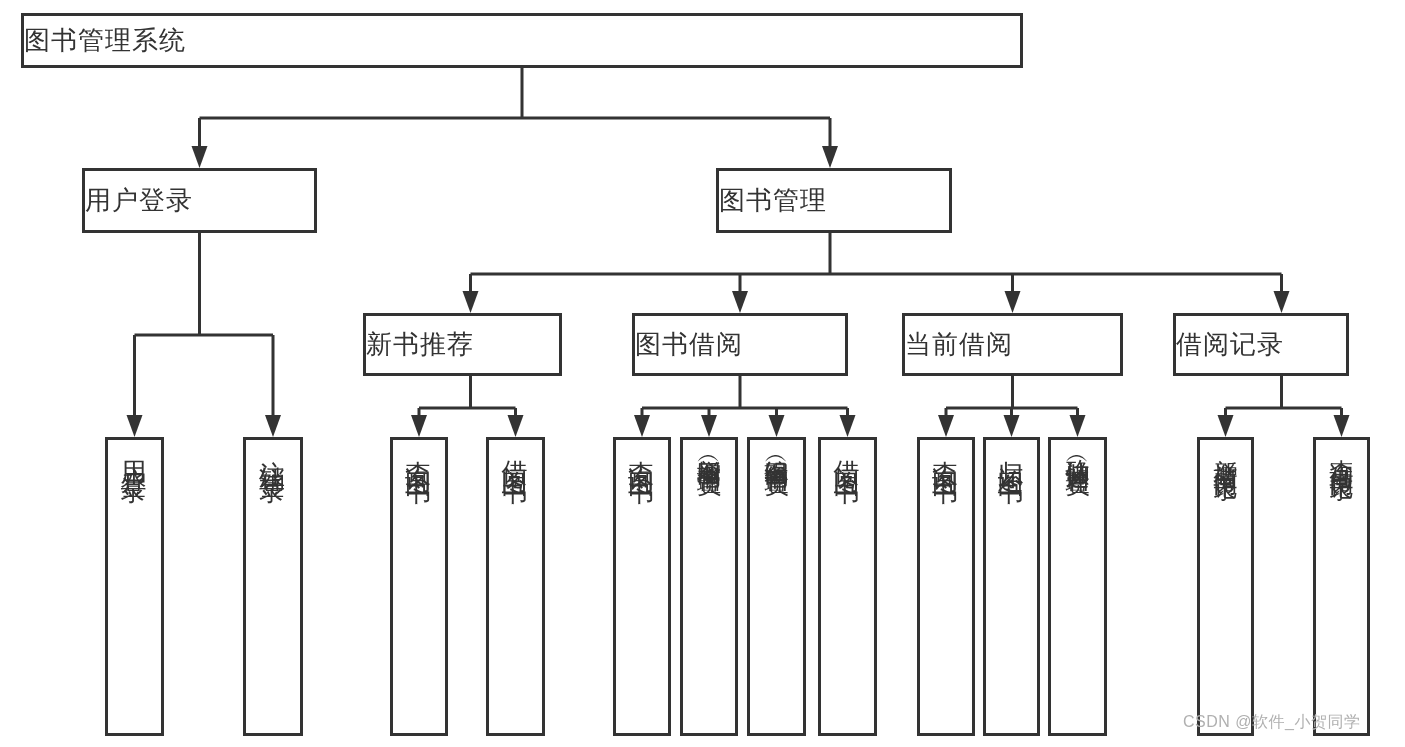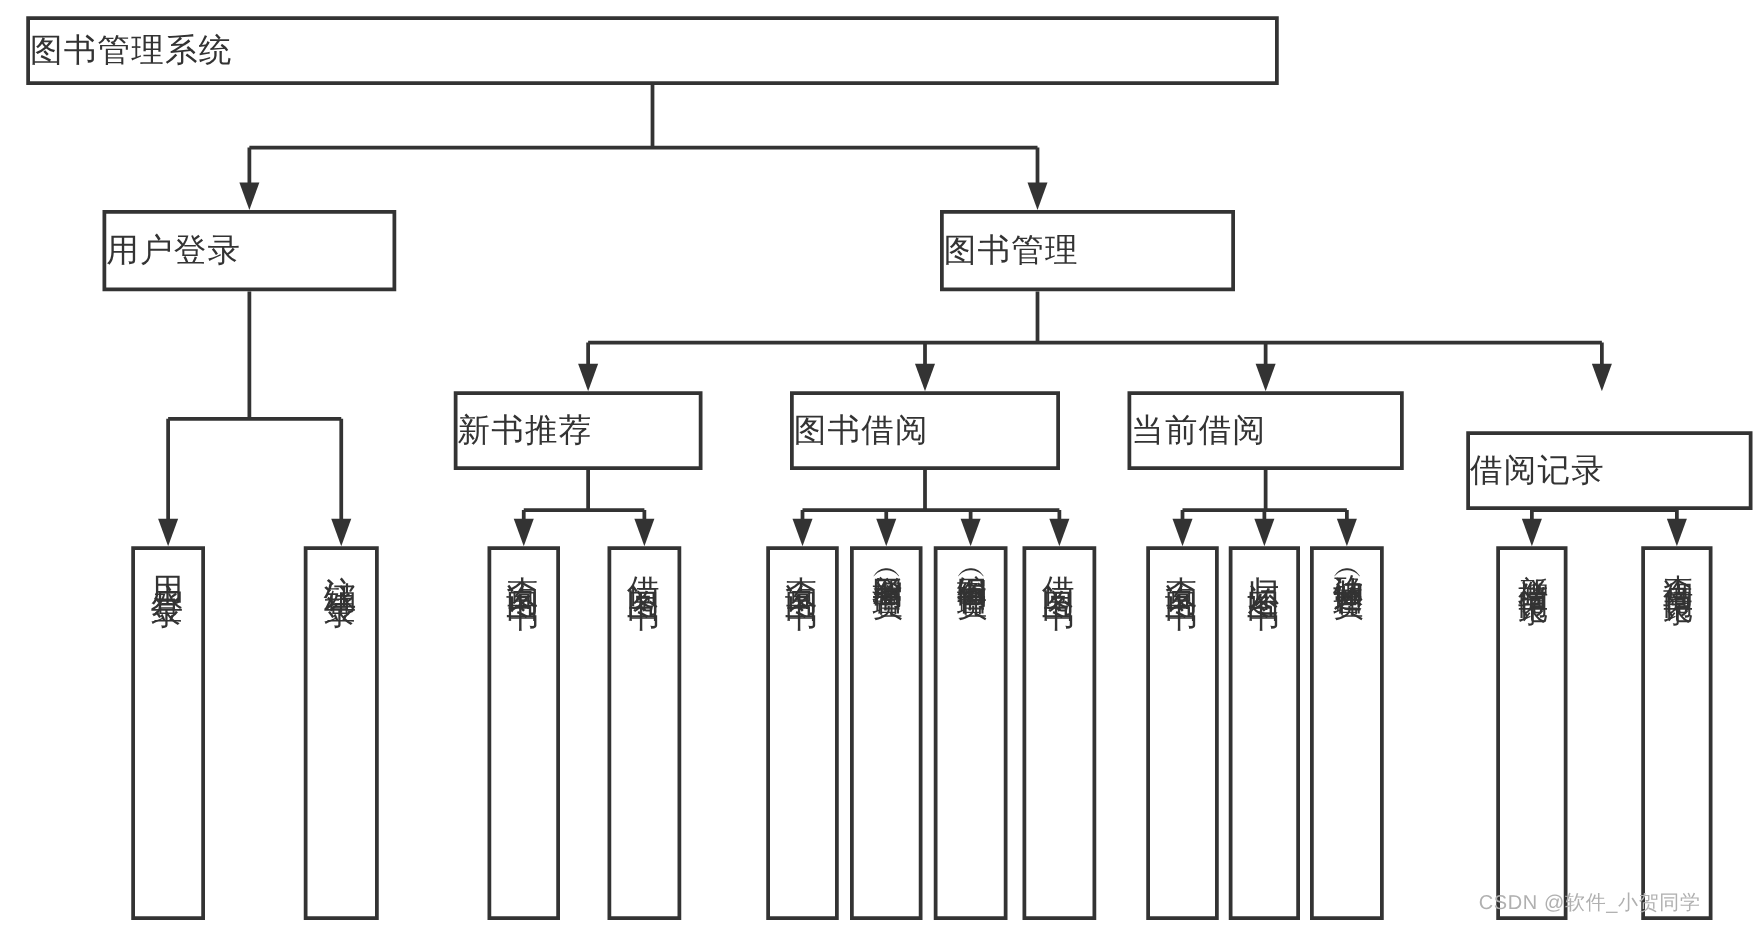--- a/index.html
+++ b/index.html
@@ -43,25 +43,25 @@
     left:1183px;top:712px;
     font-size:16px;
     color:var(--watermark);
     white-space:nowrap;
     z-index:10;
     letter-spacing:0.5px;
   }
   
   #root-node   {left:21px;  top:13px;  width:1002px;height:55px;}
   #l2-0        {left:82px;  top:168px; width:235px; height:65px;}
-  #l2-1        {left:752px; top:168px; width:236px; height:65px;}
+  #l2-1        {left:716px; top:168px; width:236px; height:65px;}
   #l3-0        {left:363px; top:313px; width:199px; height:63px;}
   #l3-1        {left:632px; top:313px; width:216px; height:63px;}
   #l3-2        {left:902px; top:313px; width:221px; height:63px;}
-  #l3-3        {left:1173px;top:313px; width:229px; height:63px;margin-top:32px;}
+  #l3-3        {left:1173px;top:313px; width:176px; height:63px;}
   .leaf{top:437px;height:299px;}
   #lf-0 {left:105px; width:59px;}
   #lf-1 {left:243px; width:60px;}
   #lf-2 {left:390px; width:58px;}
   #lf-3 {left:486px; width:59px;}
   #lf-4 {left:613px; width:58px;}
   #lf-5 {left:680px; width:58px;}
   #lf-6 {left:747px; width:59px;}
   #lf-7 {left:818px; width:59px;}
   #lf-8 {left:917px; width:58px;}

